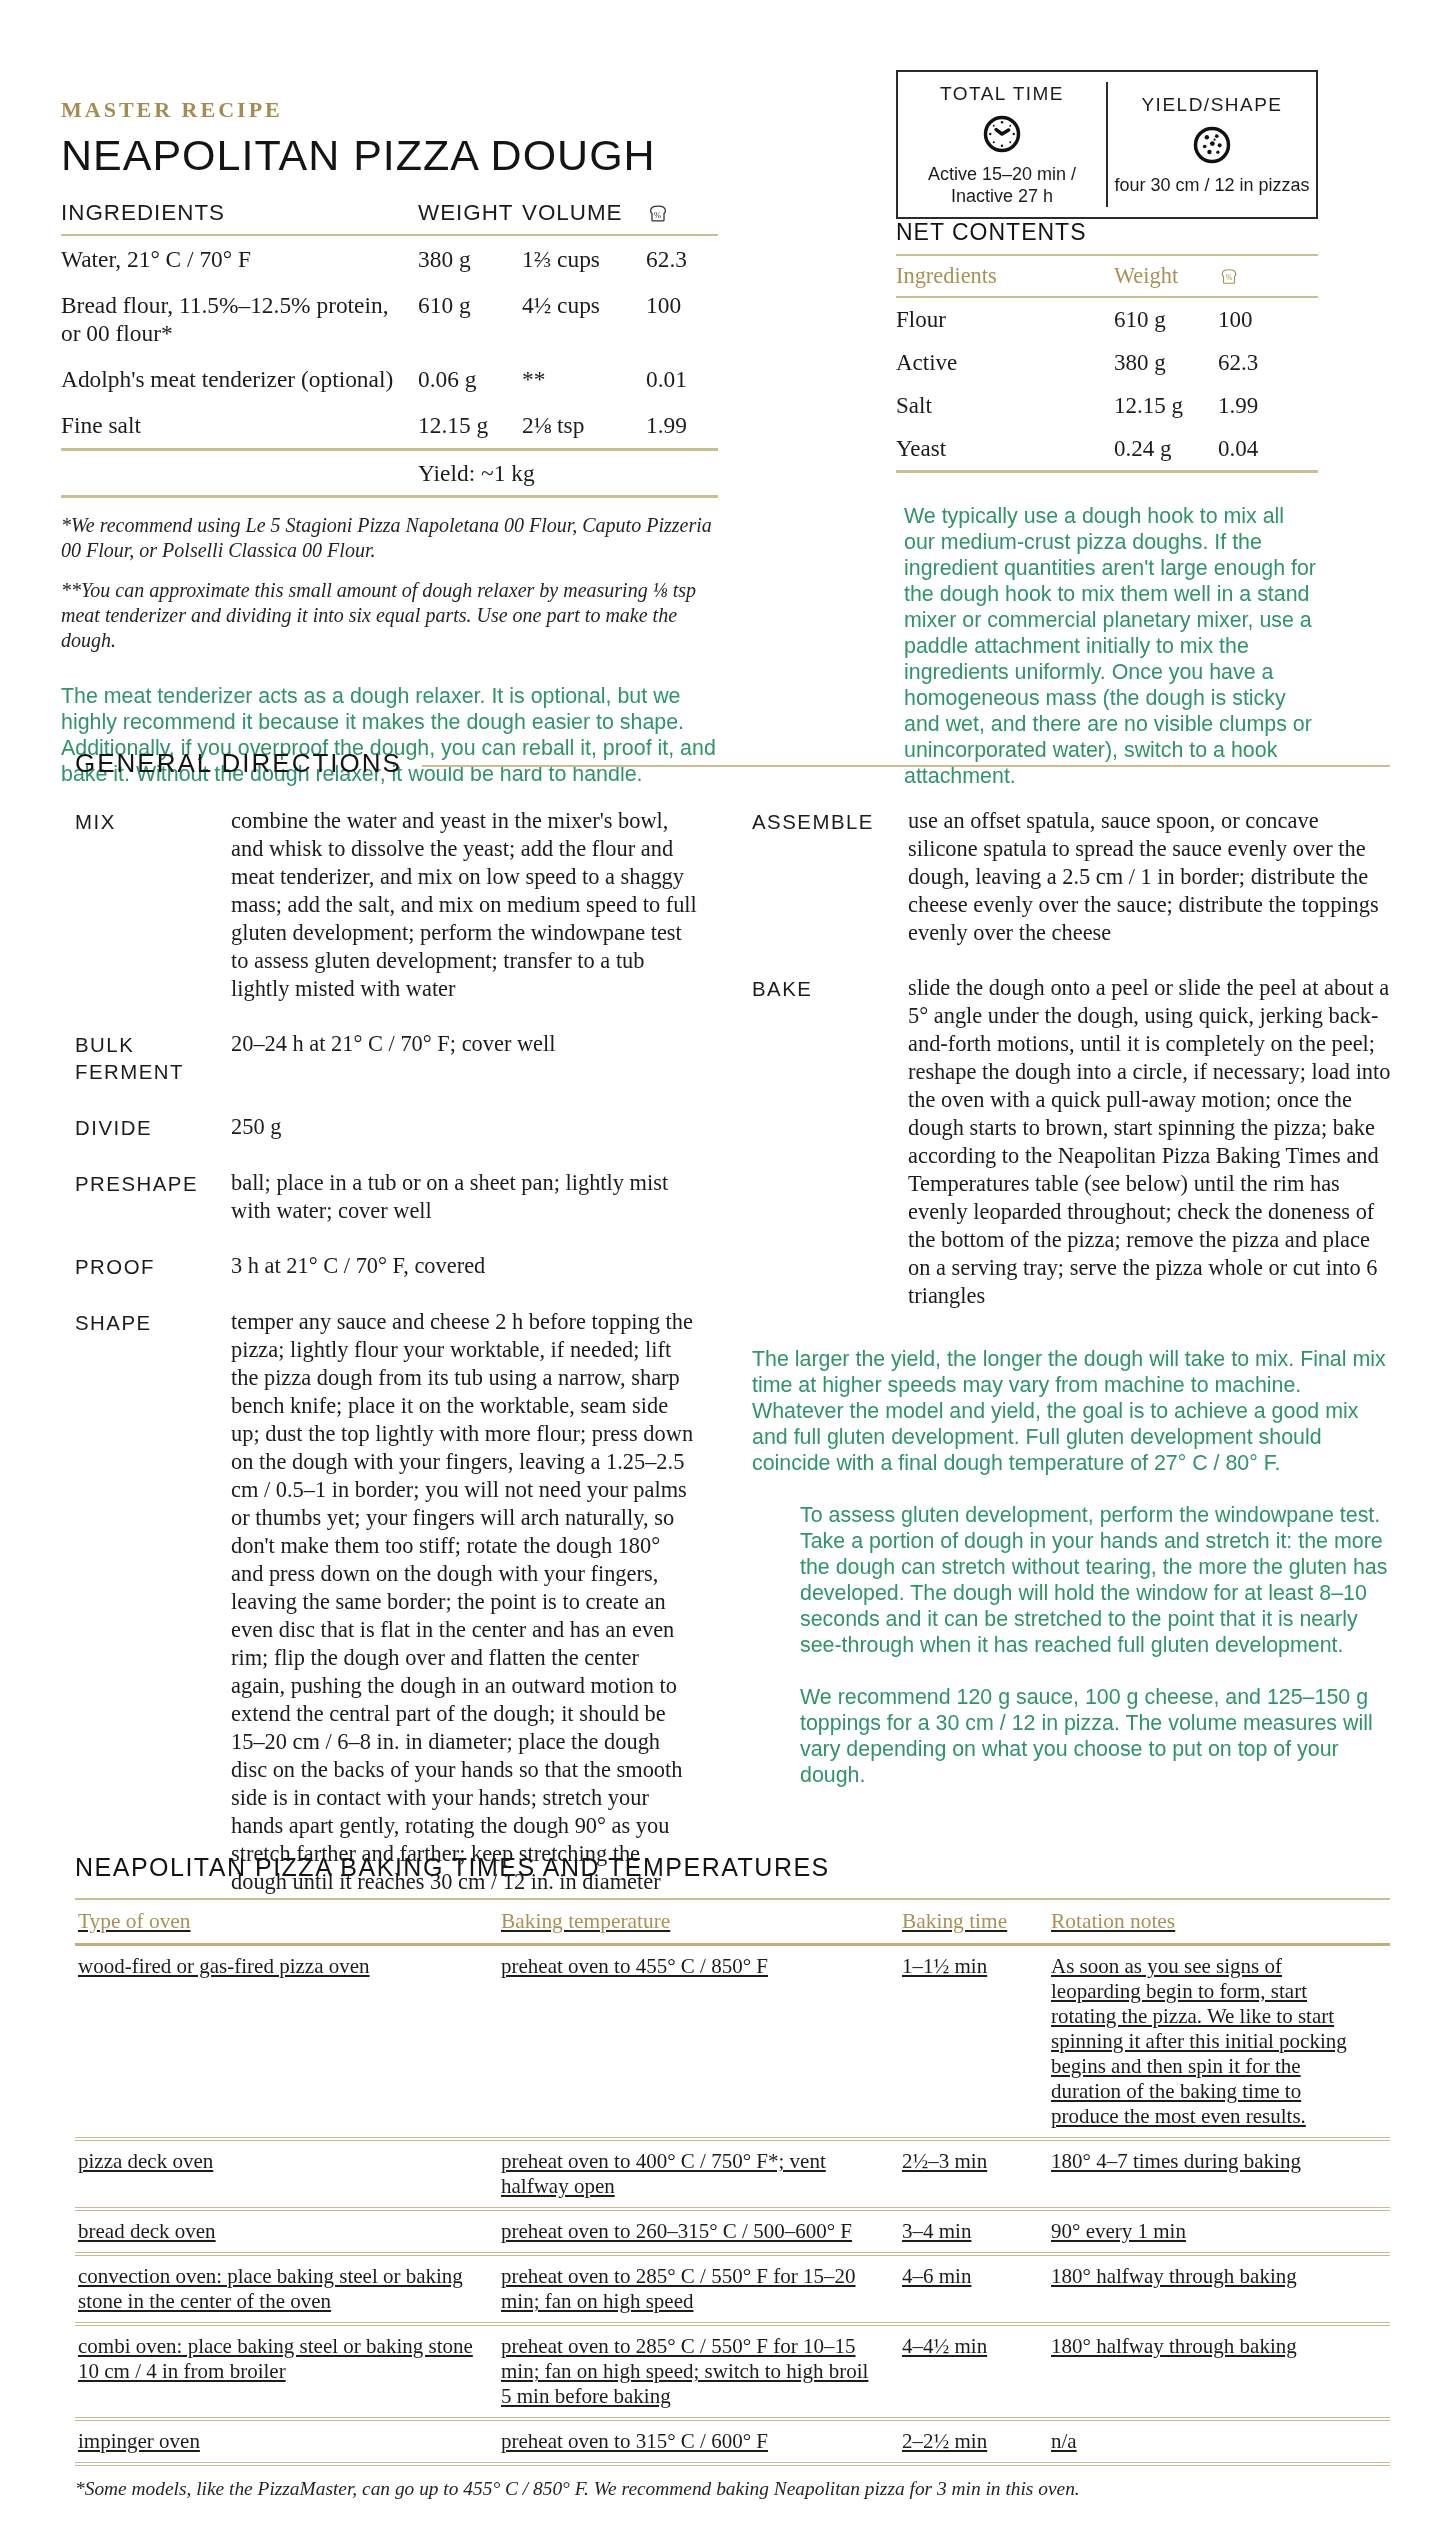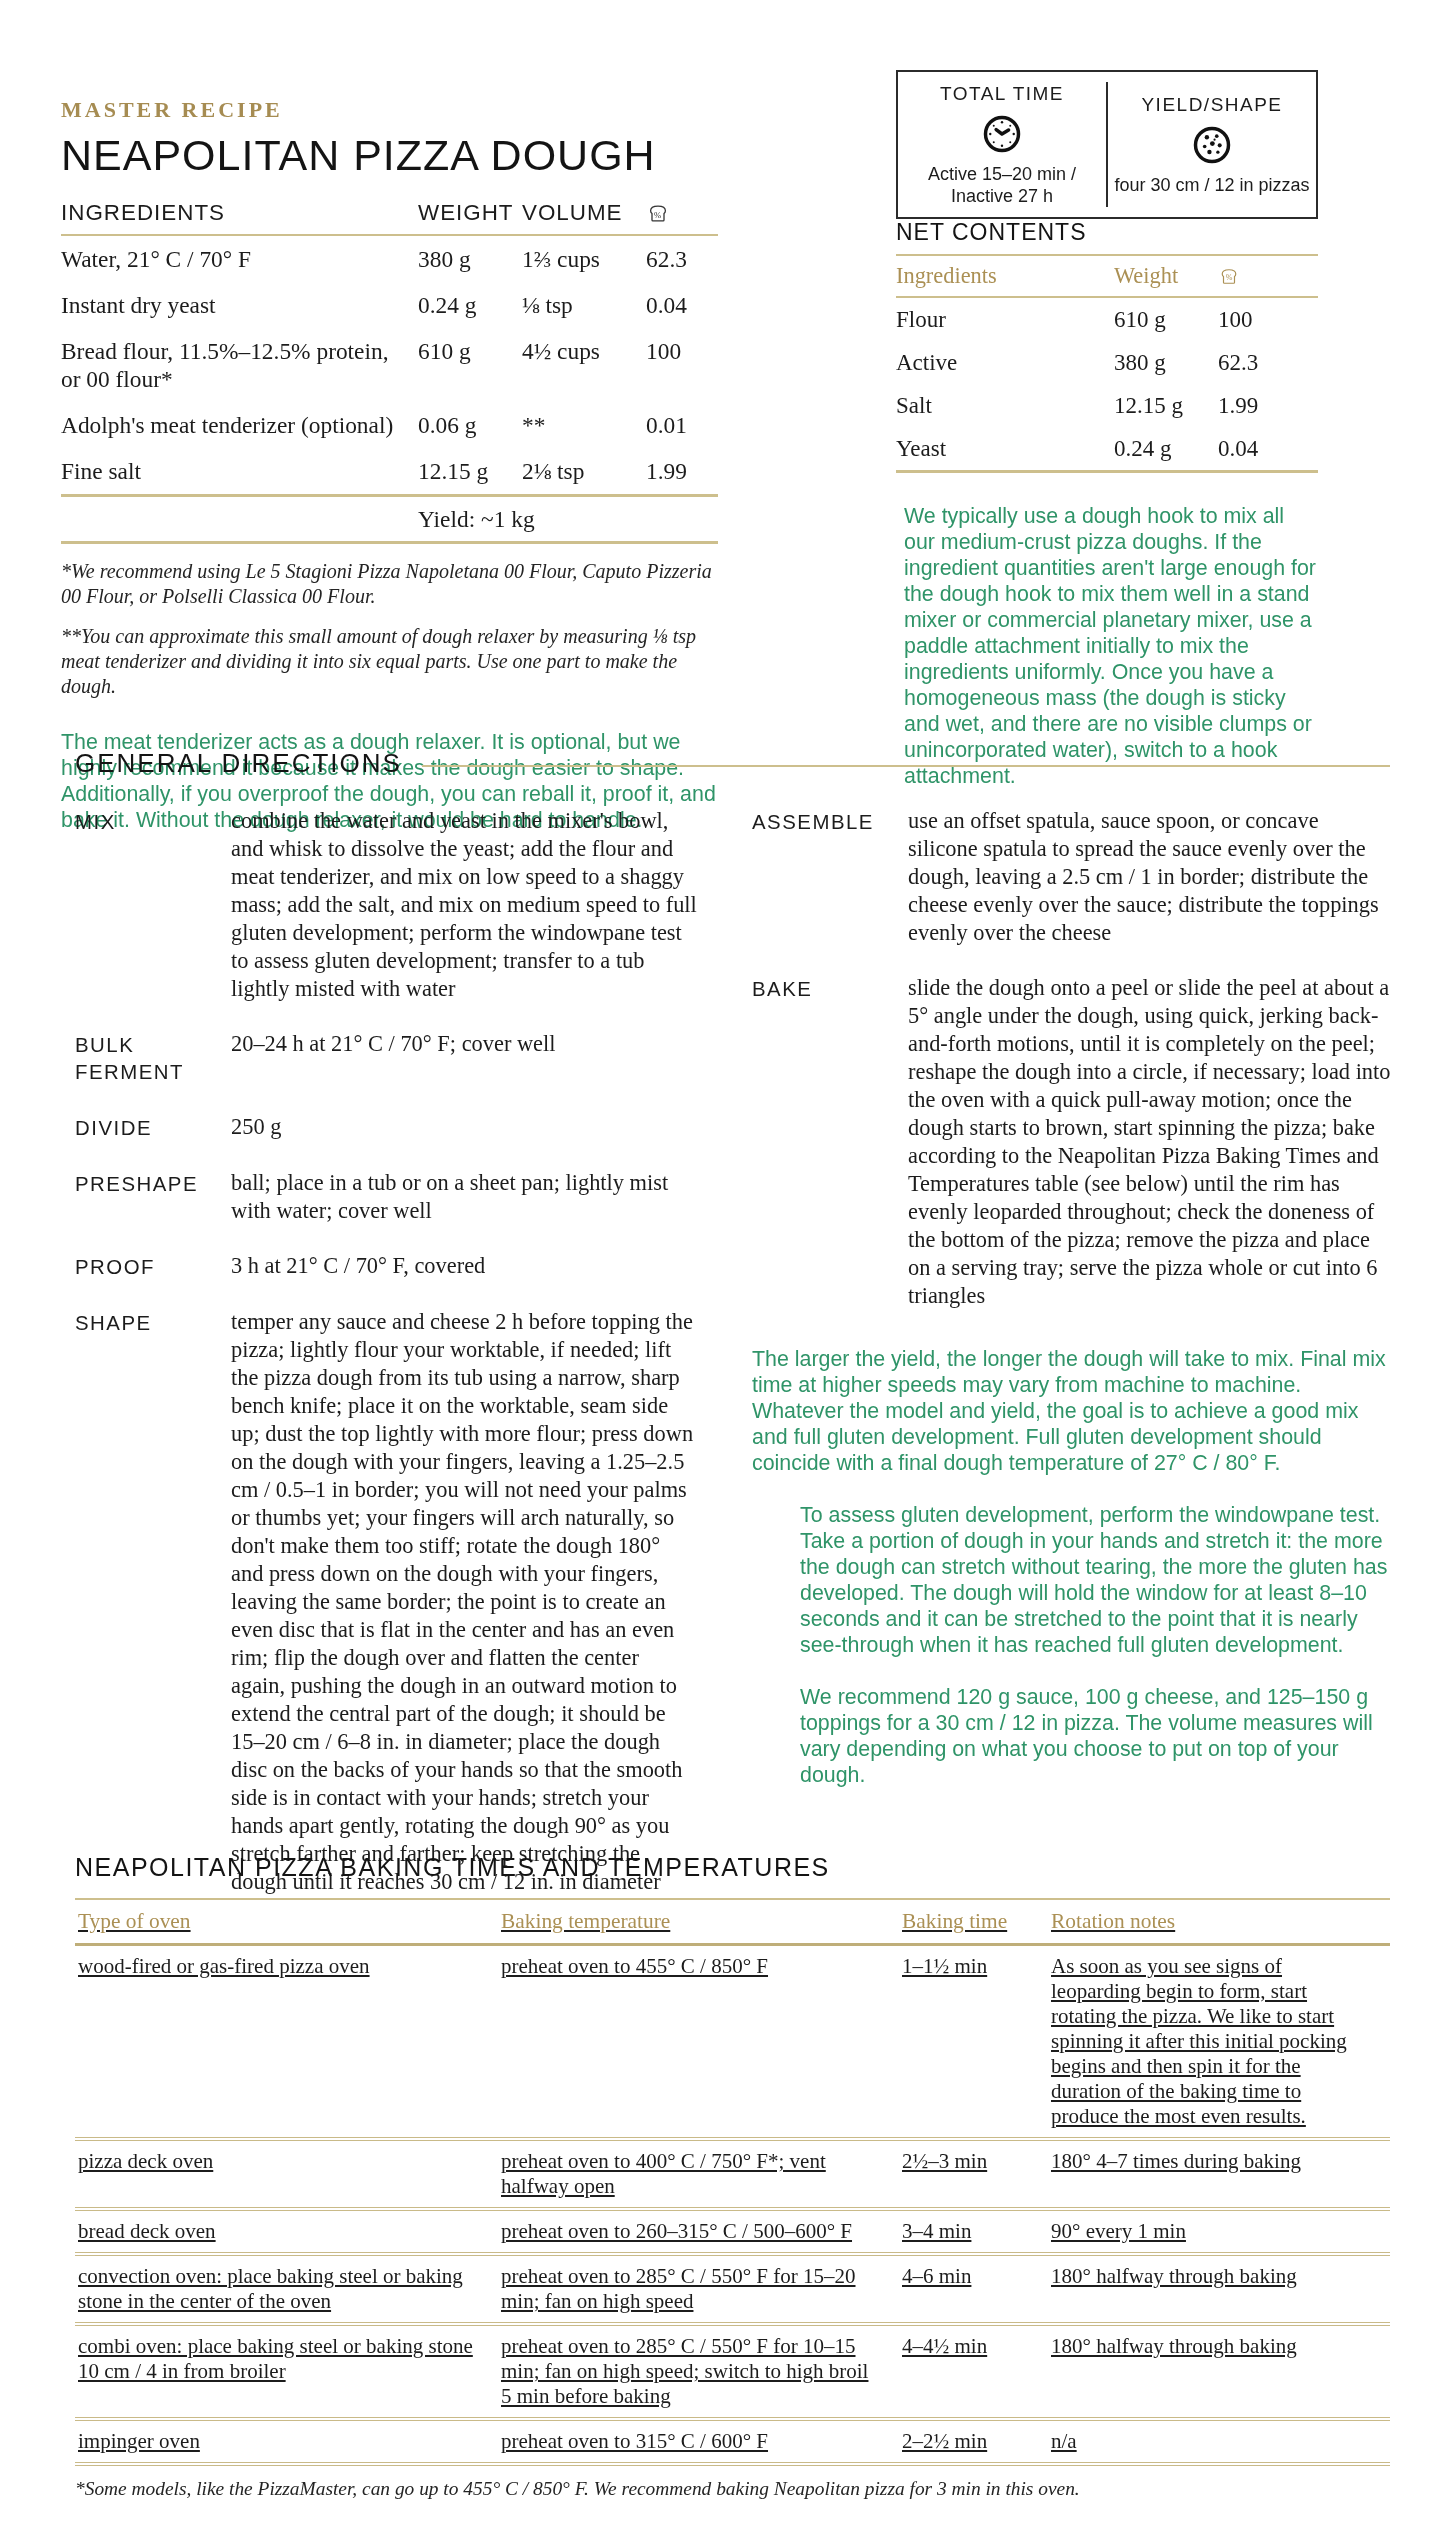--- a/index.html
+++ b/index.html
@@ -106,26 +106,20 @@
             </svg>
           </th>
         </tr>
       </thead>
       <tbody>
         <tr>
           <td>Water, 21° C / 70° F</td>
           <td>380 g</td>
           <td>1⅔ cups</td>
           <td>62.3</td>
-        </tr>
-        <tr>
-          <td>Instant dry yeast</td>
-          <td>0.24 g</td>
-          <td>⅛ tsp</td>
-          <td>0.04</td>
         </tr>
         <tr>
           <td>Bread flour, 11.5%–12.5% protein, or 00 flour*</td>
           <td>610 g</td>
           <td>4½ cups</td>
           <td>100</td>
         </tr>
         <tr>
           <td>Adolph's meat tenderizer (optional)</td>
           <td>0.06 g</td>

